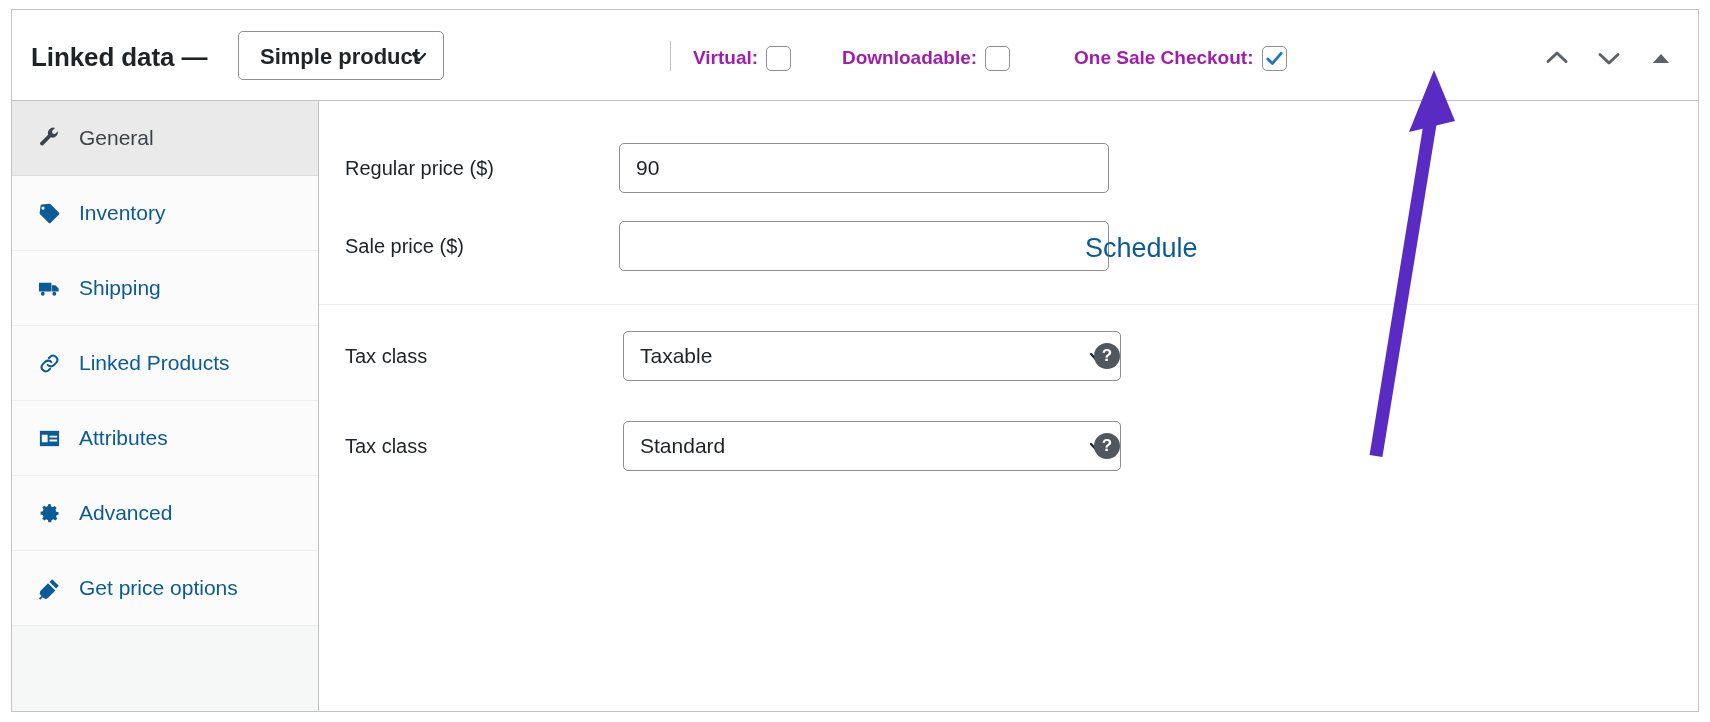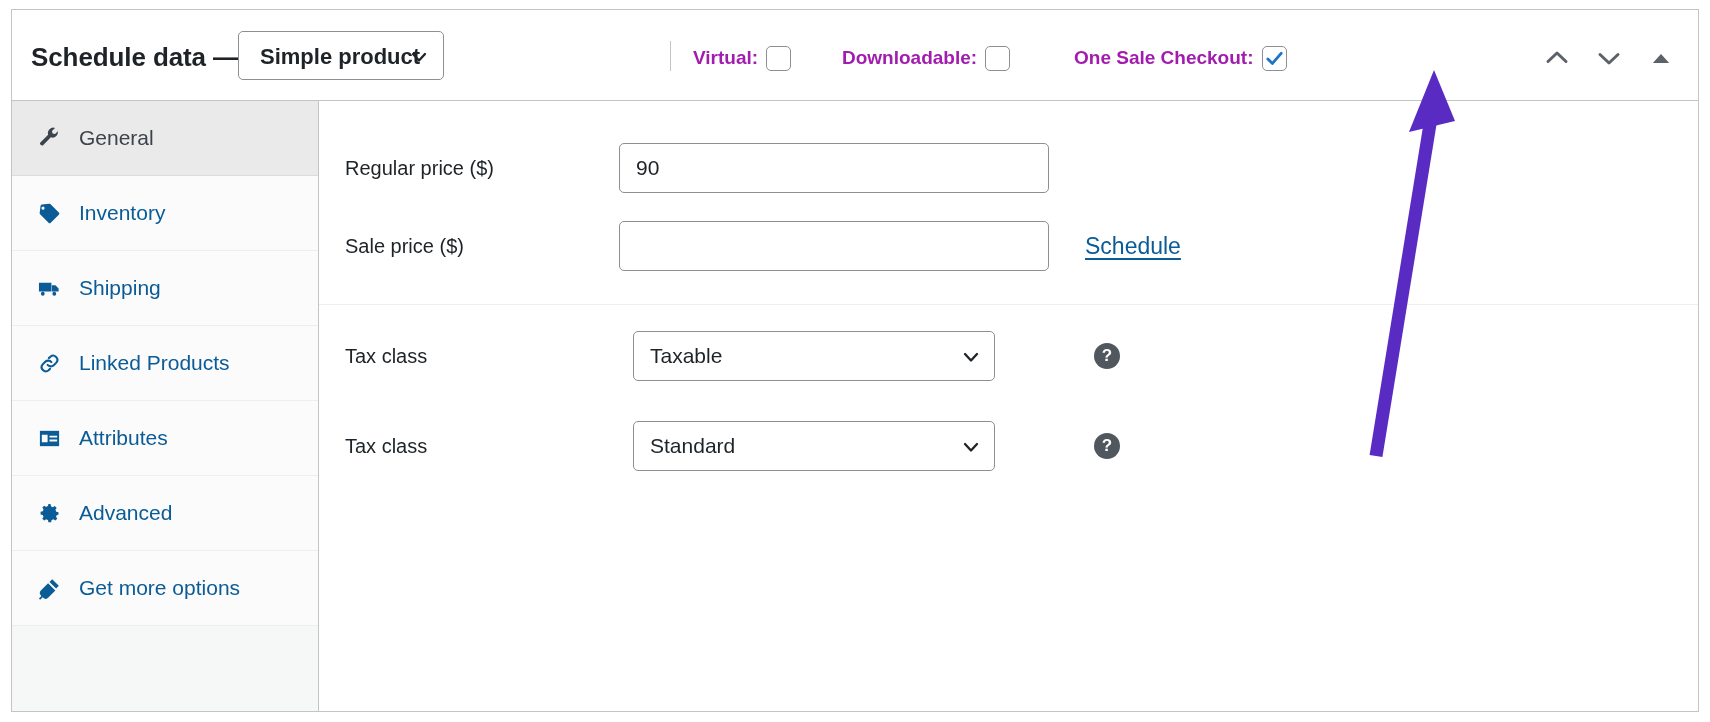--- a/index.html
+++ b/index.html
@@ -198,36 +198,36 @@
     position: absolute;
     left: 26px;
     font-size: 20px;
     color: #1d2327;
     white-space: nowrap;
   }
 
   .text-input {
     position: absolute;
     left: 300px;
-    width: 430px;
+    width: 490px;
     height: 50px;
     border: 1px solid #8c8f94;
     border-radius: 5px;
     background: #ffffff;
     font-family: "Liberation Sans", sans-serif;
     font-size: 21px;
     color: #1d2327;
     padding: 0 16px;
     outline: none;
   }
 
   .select-box {
     position: absolute;
-    left: 314px;
-    width: 362px;
+    left: 304px;
+    width: 498px;
     height: 50px;
     border: 1px solid #8c8f94;
     border-radius: 5px;
     background: #ffffff;
     cursor: pointer;
   }
   .select-box .sb-label {
     position: absolute;
     left: 16px;
     top: 12px;
@@ -239,23 +239,22 @@
     position: absolute;
     right: 14px;
     top: 16px;
     width: 18px;
     height: 18px;
   }
 
   .schedule-link {
     position: absolute;
     left: 766px;
-    font-size: 23px;
+    font-size: 27px;
     color: #0a5b96;
-    text-decoration: underline;
     text-underline-offset: 4px;
     cursor: pointer;
     white-space: nowrap;
   }
 
   .help-icon {
     position: absolute;
     left: 775px;
     width: 26px;
     height: 26px;
@@ -288,21 +287,21 @@
     pointer-events: none;
   }
 </style>
 </head>
 <body>
 
 <div class="panel">
 
   <div class="panel-header">
 
-    <div class="header-title">Schedule data —</div>
+    <div class="header-title">Linked data —</div>
 
     <div class="product-type-select">
       <span class="pts-label">Simple product</span>
       <span class="pts-caret">
         <svg viewBox="0 0 18 18" width="18" height="18" fill="none" stroke="#1d2327" stroke-width="2.3" stroke-linecap="round" stroke-linejoin="round">
             <polyline points="3,6 9,12.5 15,6"></polyline>
           </svg>
       </span>
     </div>
 
@@ -409,21 +408,21 @@
         </span>
         <span class="tab-label">Advanced</span>
       </div>
 
       <div class="tab">
         <span class="tab-icon">
           <svg viewBox="0 0 24 24" width="23" height="23" fill="currentColor">
               <path d="M14.8 2.3 12 5.1l6.9 6.9 2.8-2.8zM10.5 6.6 3.2 13.9a4 4 0 0 0 0 5.6l.4.4L1 22.5l1.2 1.2 2.6-2.6.4.4a4 4 0 0 0 5.6 0l7.3-7.3z"></path>
             </svg>
         </span>
-        <span class="tab-label">Get more options</span>
+        <span class="tab-label">Get price options</span>
       </div>
     </div>
 
     <div class="form">
 
       <div class="field-row" style="top:24px">
         <span class="field-label" style="top:32px">Regular price ($)</span>
         <input class="text-input" style="top: 18px;" type="text" value="90">
       </div>
 

